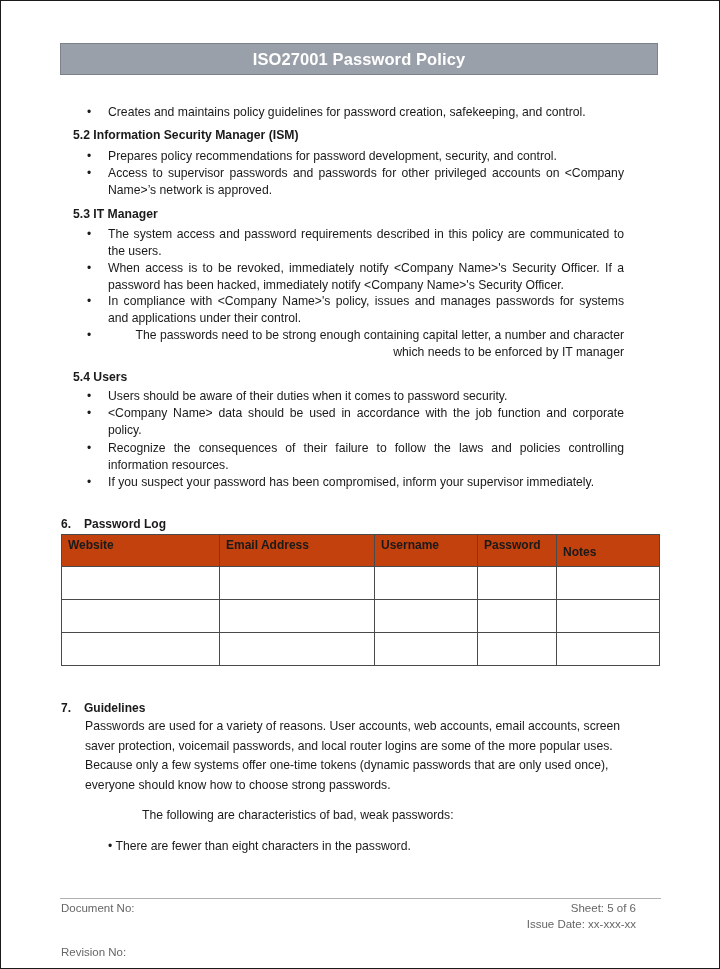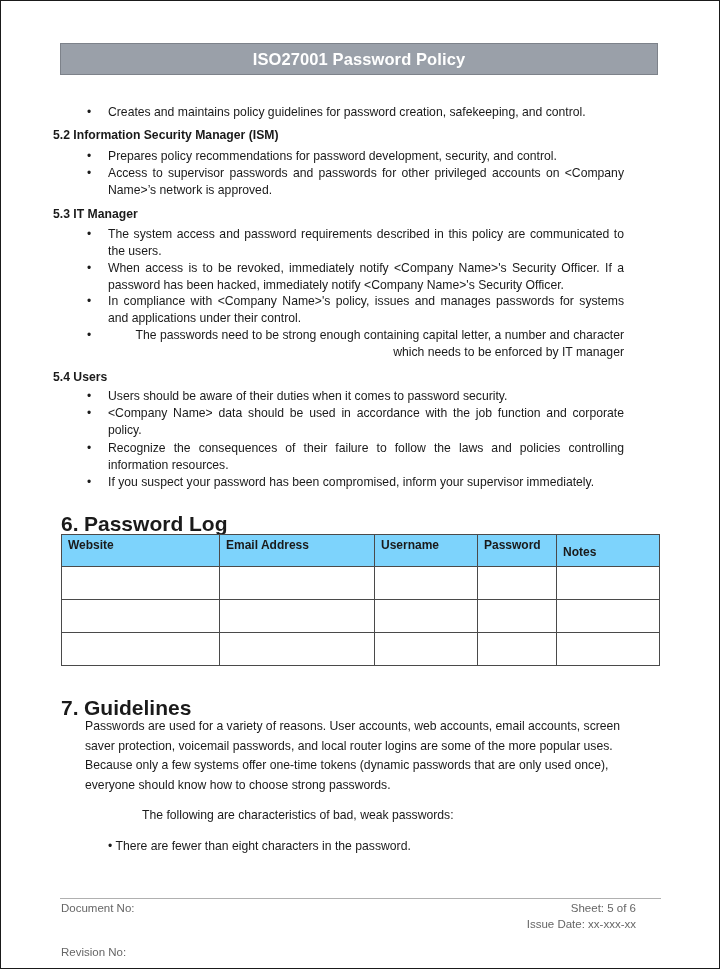--- a/index.html
+++ b/index.html
@@ -22,35 +22,35 @@
     }
     .bullet-row { position: absolute; left: 86px; width: 540px; }
     .bullet-dot {
       position: absolute; left: 0; top: 0; width: 20px; font-size: 12px; line-height: 17px;
     }
     .bullet-text {
       position: absolute; left: 21px; top: 0; width: 516px;
       font-size: 12.2px; line-height: 17px; text-align: justify;
     }
     .subhead {
-      position: absolute; left: 52px; font-size: 12.2px; font-weight: bold; line-height: 17px;
+      position: absolute; left: 72px; font-size: 12.2px; font-weight: bold; line-height: 17px;
     }
     .section-head {
-      position: absolute; left: 60px; font-size: 21px; font-weight: bold; line-height: 20px;
+      position: absolute; left: 60px; font-size: 12px; font-weight: bold; line-height: 20px;
     }
     .section-head .num { display: inline-block; width: 23px; }
     table.log {
       position: absolute; left: 60px; top: 533px; width: 598px;
       border-collapse: collapse; table-layout: fixed;
     }
     table.log th, table.log td {
       border: 1.5px solid #4a4a4a; padding: 0; vertical-align: top;
     }
     table.log th {
-      background: #7dd3fc; height: 32px; text-align: left;
+      background: #c2410c; height: 32px; text-align: left;
       font-size: 12px; font-weight: bold; padding: 3px 0 0 6px; box-sizing: border-box;
     }
     table.log td { height: 32px; }
     .para {
       position: absolute; left: 84px; width: 562px;
       font-size: 12.2px; line-height: 19.5px;
     }
     .footer-line {
       position: absolute; left: 59px; top: 897px; width: 601px; height: 0;
       border-top: 1.5px solid #b0b0b0;

